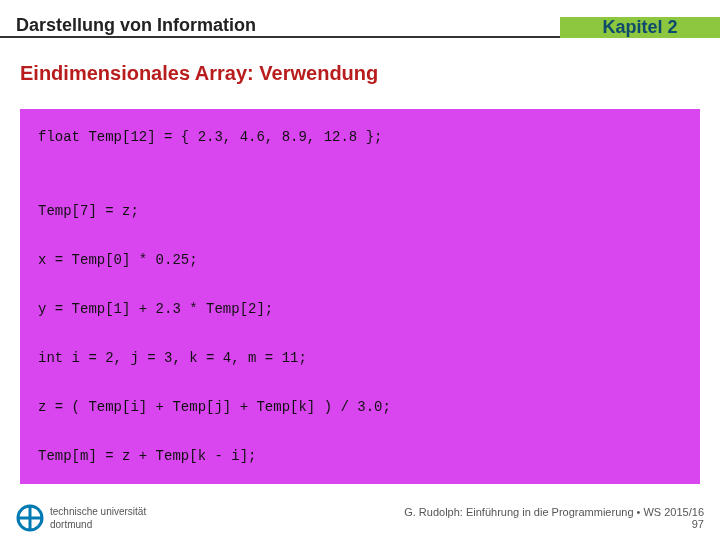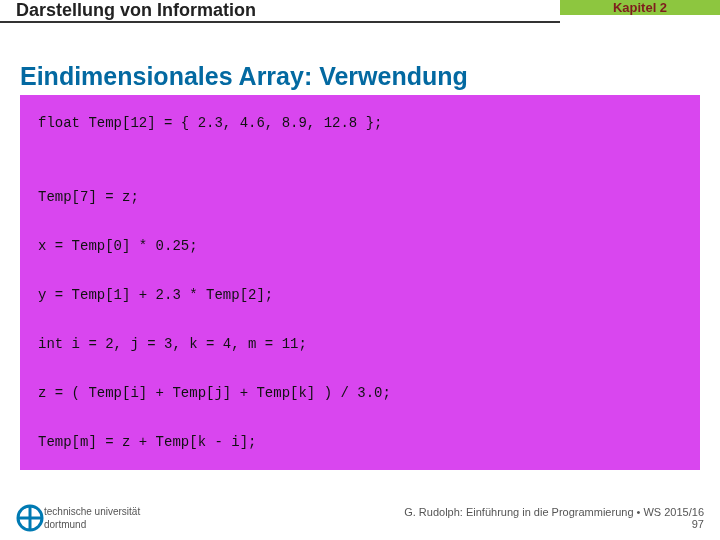--- a/index.html
+++ b/index.html
@@ -13,59 +13,59 @@
       height: 540px;
       background: #ffffff;
       font-family: Arial, sans-serif;
       overflow: hidden;
       position: relative;
     }
 
     
     #header {
       display: flex;
-      align-items: flex-start;
+      align-items: flex-end;
       height: 38px;
       background: #ffffff;
     }
 
     #header-title {
       flex: 1;
       background: #ffffff;
       border-bottom: 2px solid #333;
       display: flex;
       align-items: center;
       padding-left: 16px;
       font-size: 18px;
       font-weight: bold;
       color: #222;
     }
 
     #header-chapter {
       background: #8dc63f;
-      color: #7f1d1d;
-      font-size: 13px;
+      color: #0c4a6e;
+      font-size: 18px;
       font-weight: bold;
       padding: 0 7px;
       display: flex;
       align-items: center;
       min-width: 160px;
       justify-content: center;
     }
 
     
     #main {
       padding: 24px 20px 10px 20px;
     }
 
     #slide-title {
-      font-size: 25px;
+      font-size: 20px;
       font-weight: bold;
-      color: #0369a1;
-      margin-bottom: 4px;
+      color: #b91c1c;
+      margin-bottom: 24px;
     }
 
     
     #code-block {
       background: #d946ef;
       padding: 16px 18px;
       font-family: 'Courier New', Courier, monospace;
       font-size: 14px;
       color: #111;
       line-height: 1.75;
@@ -87,20 +87,21 @@
       color: #555;
     }
 
     
     #tu-logo {
       position: absolute;
       bottom: 8px;
       left: 16px;
       display: flex;
       align-items: center;
+      gap: 6px;
     }
 
     #tu-icon {
       width: 28px;
       height: 28px;
     }
 
     #tu-text {
       font-size: 10px;
       color: #555;

